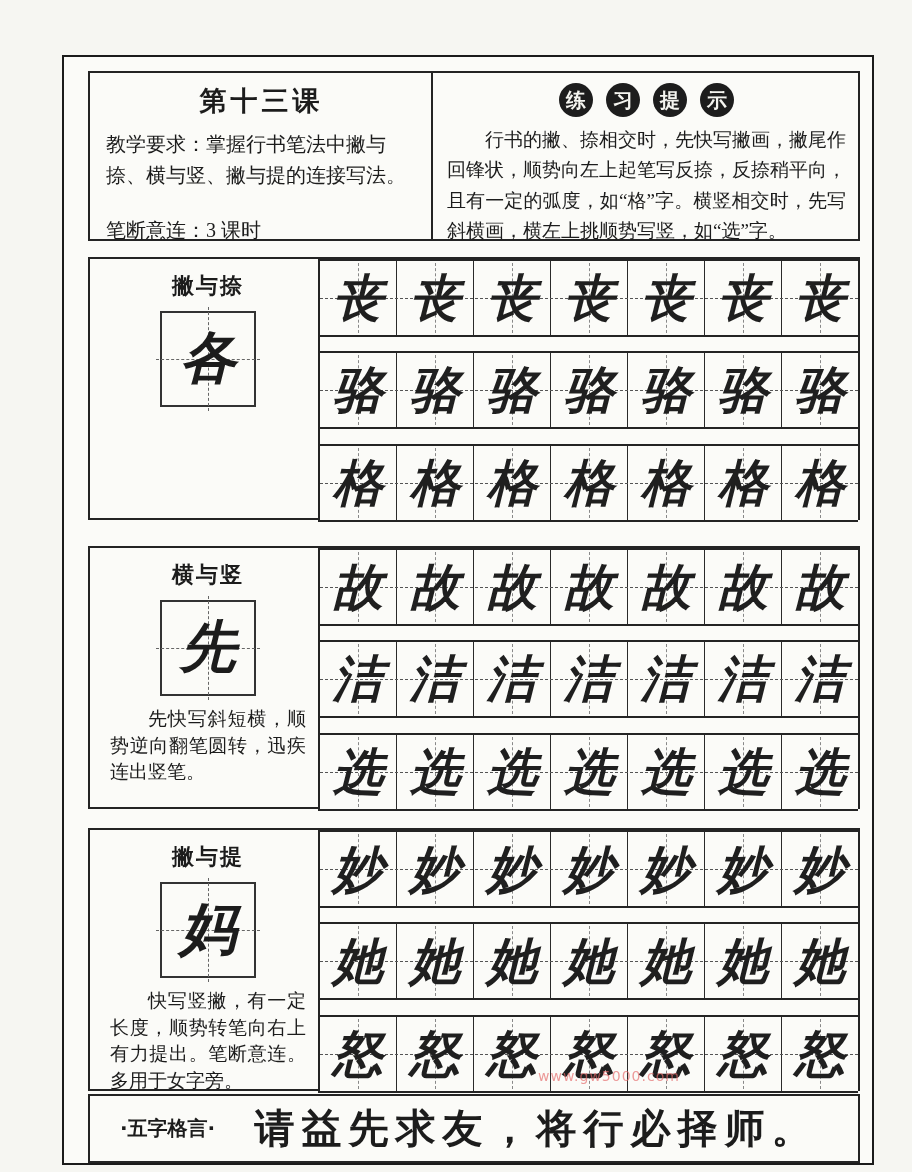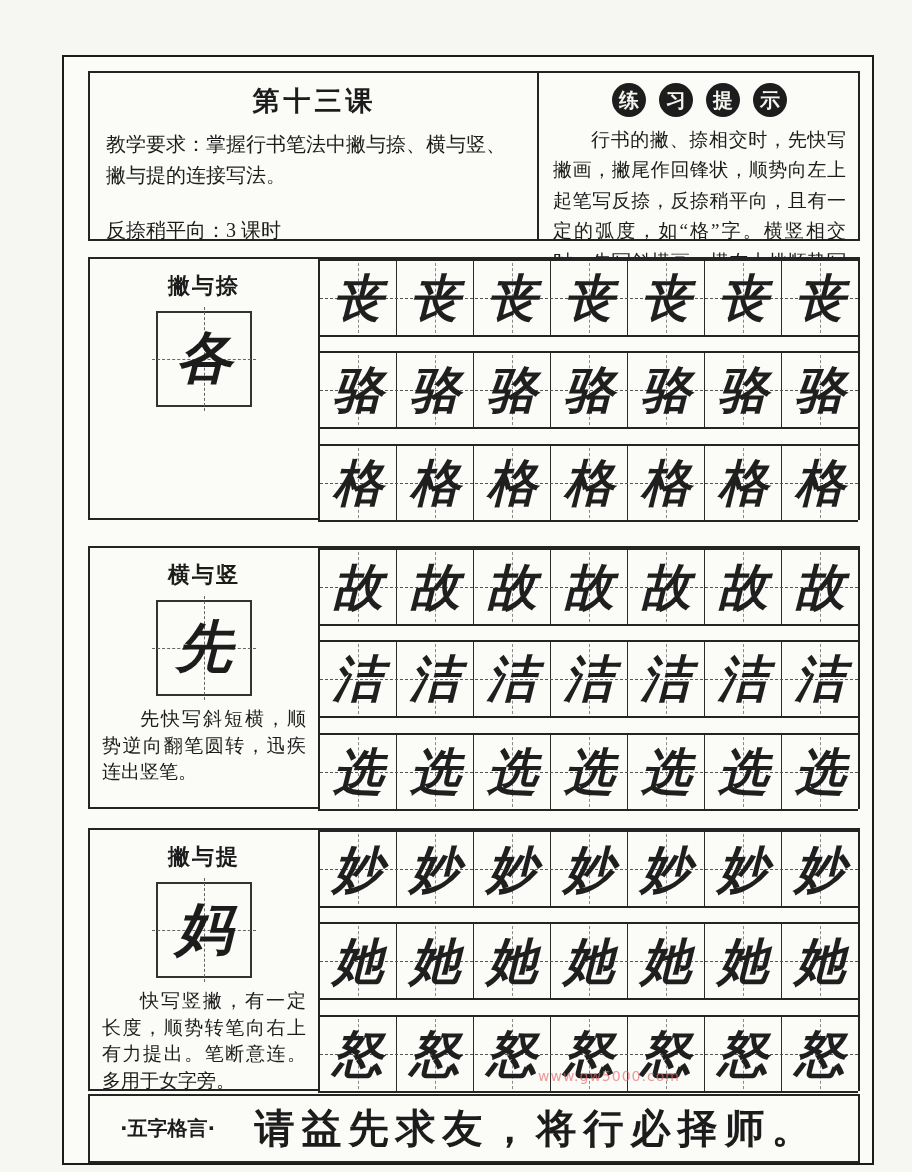--- a/index.html
+++ b/index.html
@@ -11,38 +11,38 @@
     overflow:hidden;
   }
   .frame{
     position:absolute;left:62px;top:55px;width:808px;height:1106px;
     border:2px solid #1b1b1b;background:#fbfbf8;
   }
   .box{border:2px solid #242424;background:#fbfbf8;position:absolute;box-sizing:border-box;}
 
   
   .header{left:24px;top:14px;width:772px;height:170px;display:flex;}
-  .header-left{width:449px;border-right:2px solid #242424;box-sizing:border-box;padding:8px 14px 8px 16px;}
+  .header-left{width:343px;border-right:2px solid #242424;box-sizing:border-box;padding:8px 14px 8px 16px;}
   .lesson-title{text-align:center;font-family:"DejaVu Sans", sans-serif;font-weight:bold;font-size:27px;letter-spacing:4px;margin:2px 0 10px 0;}
   .teach p{margin:0;font-size:20px;line-height:1.55;}
   .lbl{font-family:"DejaVu Sans", sans-serif;font-weight:normal;font-size:20px;}
   .schedule{margin-top:26px;font-size:20px;}
   .header-right{flex:1;padding:6px 12px 0 14px;box-sizing:border-box;}
   .badges{display:flex;justify-content:center;gap:13px;margin:4px 0 8px 0;}
   .badge{
     width:34px;height:34px;border-radius:50%;background:#1d1d1d;color:#f5f5f0;
     font-family:"DejaVu Sans", sans-serif;font-size:20px;font-weight:bold;
     display:flex;align-items:center;justify-content:center;
   }
   .tips-text{font-size:19px;line-height:1.6;text-align:justify;margin:0;text-indent:2em;}
 
   
   .section{left:24px;width:772px;height:263px;display:flex;}
   .sec1{top:200px;} .sec2{top:489px;} .sec3{top:771px;}
-  .sec-left{width:230px;border-right:2px solid #242424;box-sizing:border-box;text-align:center;}
+  .sec-left{width:230px;border-right:2px solid #242424;box-sizing:border-box;text-align:center;padding-left:8px;}
   .sec-label{font-family:"DejaVu Sans", sans-serif;font-weight:bold;font-size:22px;letter-spacing:2px;margin-top:12px;}
   .example-box{
     width:92px;height:92px;border:2px solid #333;margin:10px auto 0 auto;
     position:relative;background:#fbfbf8;
   }
   .example-box::before{content:"";position:absolute;left:-6px;right:-6px;top:50%;border-top:1px dashed #666;}
   .example-box::after{content:"";position:absolute;top:-6px;bottom:-6px;left:50%;border-left:1px dashed #666;}
   .example-char{
     position:absolute;inset:0;display:flex;align-items:center;justify-content:center;
     font-size:56px;font-style:italic;font-weight:bold;z-index:2;
@@ -80,21 +80,21 @@
 
 <div class="frame">
 
   <div class="box header">
     <div class="header-left">
       <div class="lesson-title">第十三课</div>
       <div class="teach">
         <p><span class="lbl">教学要求：</span><span>掌握行书笔法中撇与捺、横与竖、撇与提的连接写法。</span></p>
       </div>
       <div class="schedule">
-        <span class="lbl">反捺稍平向：</span><span>3 课时</span>
+        <span class="lbl">笔断意连：</span><span>3 课时</span>
       </div>
     </div>
     <div class="header-right">
       <div class="badges">
         <span class="badge">练</span>
         <span class="badge">习</span>
         <span class="badge">提</span>
         <span class="badge">示</span>
       </div>
       <p class="tips-text">行书的撇、捺相交时，先快写撇画，撇尾作回锋状，顺势向左上起笔写反捺，反捺稍平向，且有一定的弧度，如“格”字。横竖相交时，先写斜横画，横左上挑顺势写竖，如“选”字。</p>

